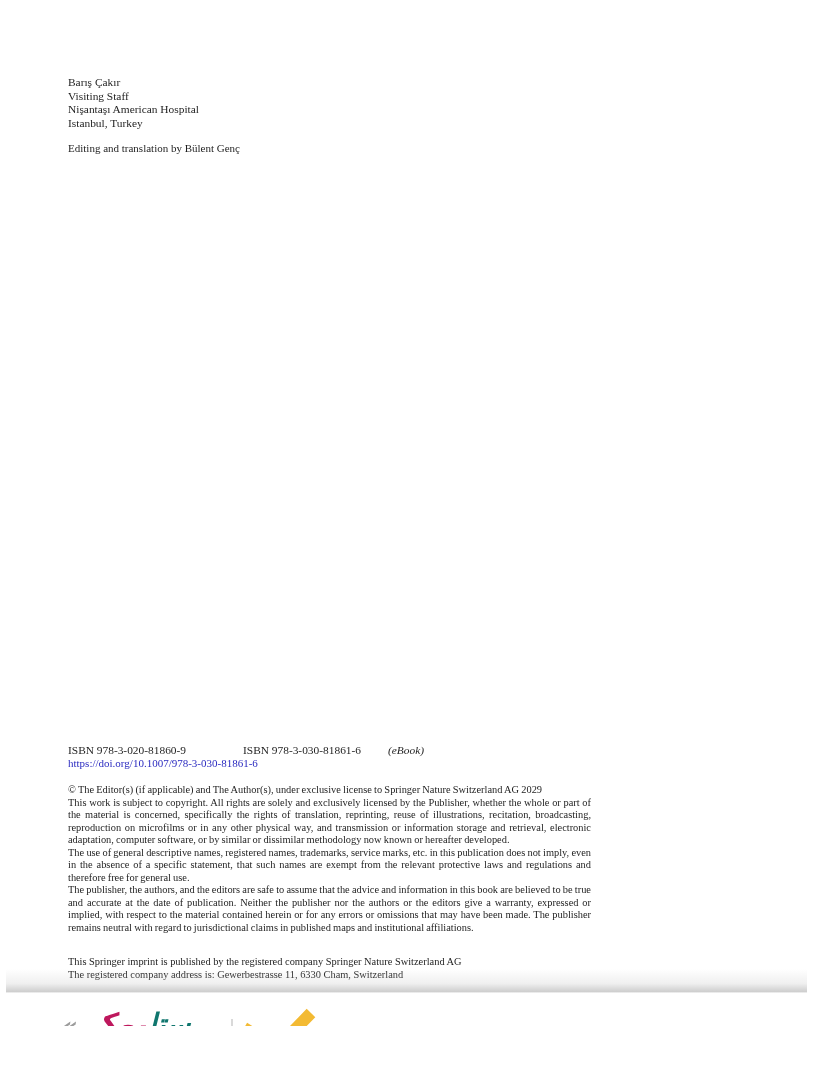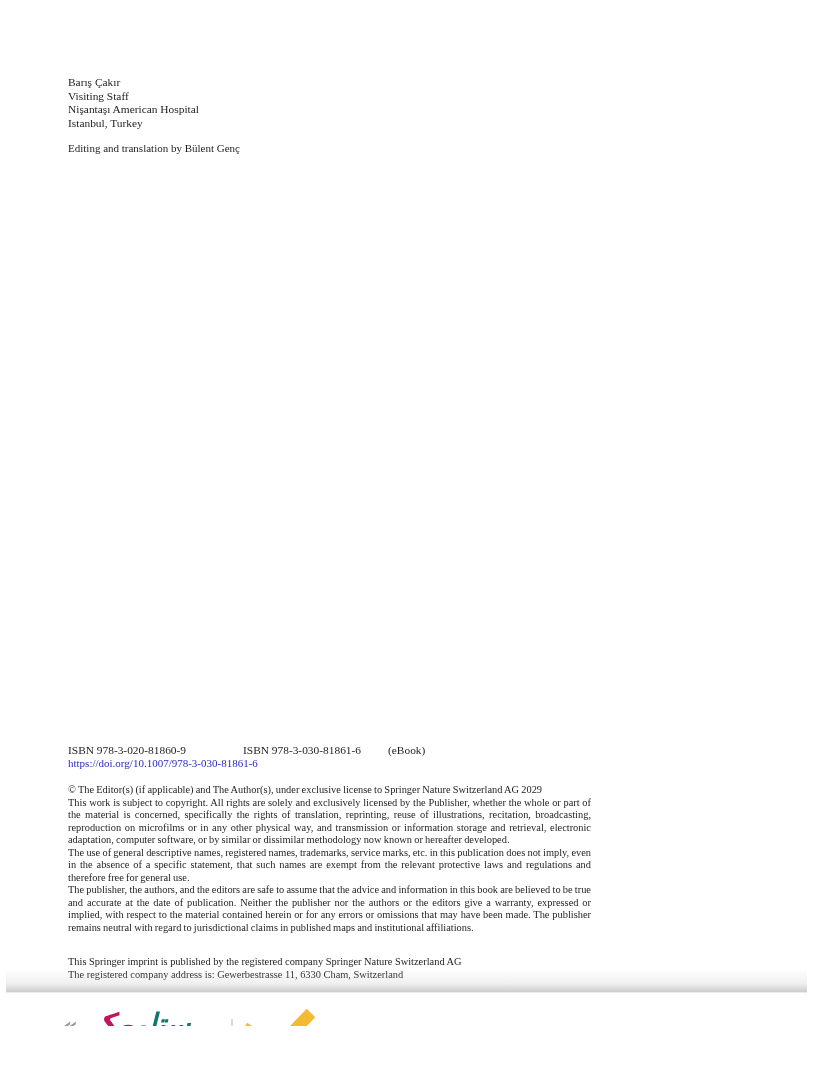--- a/index.html
+++ b/index.html
@@ -21,21 +21,21 @@
   .editing-note {
     position: absolute; left: 68px; top: 142px;
     font-size: 11px; white-space: nowrap;
   }
   .isbn-row {
     position: absolute; left: 68px; top: 744px;
     width: 523px; height: 14px; font-size: 11.4px;
   }
   .isbn-print  { position: absolute; left: 0;     top: 0; white-space: nowrap; }
   .isbn-ebook  { position: absolute; left: 175px; top: 0; white-space: nowrap; }
-  .isbn-ebook-label { position: absolute; left: 320px; top: 0; white-space: nowrap; }
+  .isbn-ebook-label { position: absolute; left: 320px; top: 0; white-space: nowrap; font-style: italic; }
   .doi-link {
     position: absolute; left: 68px; top: 757px;
     font-size: 11px; color: #2b2bc0; text-decoration: none; white-space: nowrap;
   }
   .copyright-block {
     position: absolute; left: 68px; top: 784px; width: 523px;
     font-size: 10.4px; line-height: 12.55px; text-align: justify;
     word-spacing: -0.4px;
   }
   .copyright-block p { margin: 0; }

